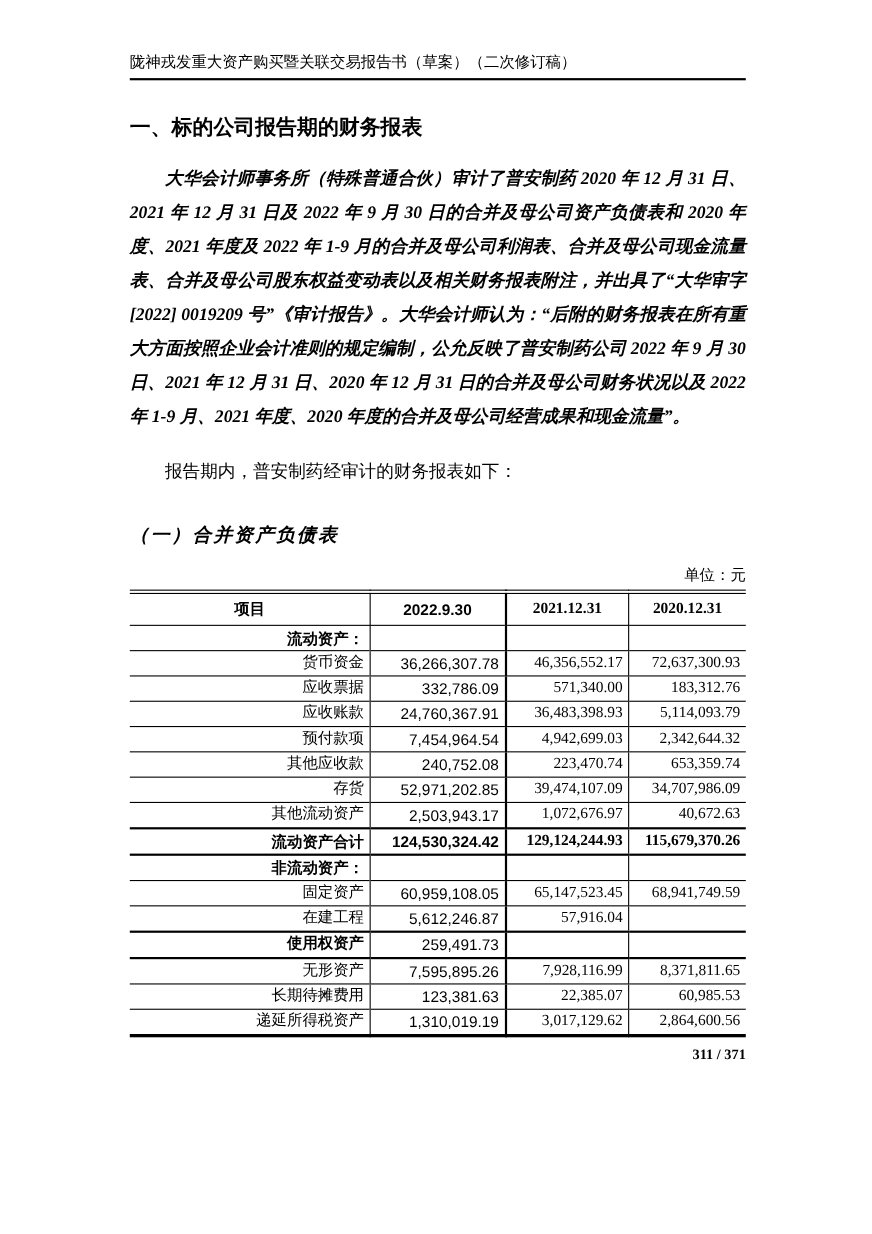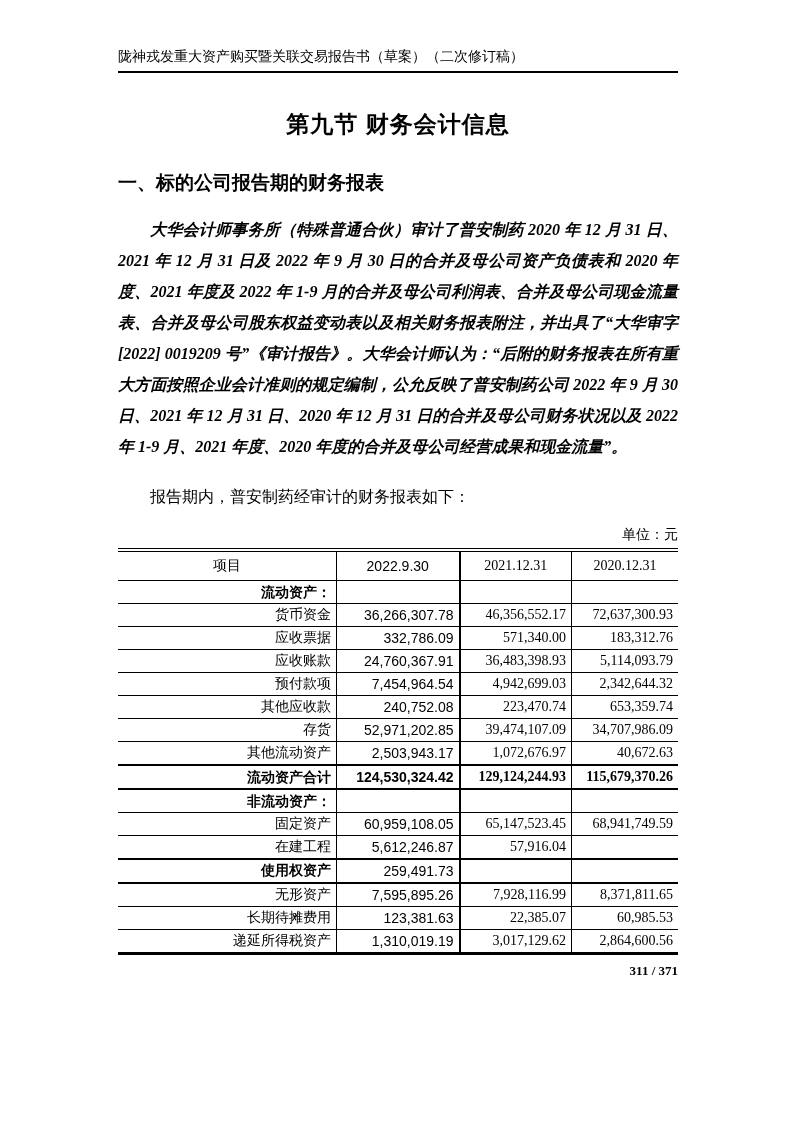--- a/index.html
+++ b/index.html
@@ -82,21 +82,21 @@
   table.balance-sheet {
     width: 100%;
     border-collapse: collapse;
     border-top: 4px double #000;
     border-bottom: 3px solid #000;
     font-size: 14px;
   }
   .balance-sheet th {
     border-bottom: 1px solid #000;
     padding: 5px 6px;
-    font-weight: normal;
+    font-weight: bold;
     text-align: center;
     height: 27px;
   }
   .balance-sheet th.col-item,
   .balance-sheet th.col-2022 {
     font-family: "Liberation Sans", "DejaVu Sans", sans-serif;
   }
   .balance-sheet td {
     border-top: 1px solid #000;
     padding: 2px 5px;
@@ -142,28 +142,28 @@
 </head>
 <body>
 
 <div class="page">
 
   <div class="running-head">
     <span class="left">陇神戎发</span>
     <span class="right">重大资产购买暨关联交易报告书（草案）（二次修订稿）</span>
   </div>
 
-  <h1 class="doc-title">第九节 财务会计信息</h1>
 
   <h2 class="section-heading">一、标的公司报告期的财务报表</h2>
 
   <p class="para-audit">大华会计师事务所（特殊普通合伙）审计了普安制药 2020 年 12 月 31 日、2021 年 12 月 31 日及 2022 年 9 月 30 日的合并及母公司资产负债表和 2020 年度、2021 年度及 2022 年 1-9 月的合并及母公司利润表、合并及母公司现金流量表、合并及母公司股东权益变动表以及相关财务报表附注，并出具了“大华审字[2022] 0019209 号”《审计报告》。大华会计师认为：“后附的财务报表在所有重大方面按照企业会计准则的规定编制，公允反映了普安制药公司 2022 年 9 月 30 日、2021 年 12 月 31 日、2020 年 12 月 31 日的合并及母公司财务状况以及 2022 年 1-9 月、2021 年度、2020 年度的合并及母公司经营成果和现金流量”。</p>
 
   <p class="para-intro">报告期内，普安制药经审计的财务报表如下：</p>
 
+  <h3 class="subsection-heading">（一）合并资产负债表</h3>
 
   <div class="unit-label">单位：元</div>
 
   <table class="balance-sheet">
     <thead>
       <tr>
         <th class="col-item" style="width:39%">项目</th>
         <th class="col-2022" style="width:22%">2022.9.30</th>
         <th class="col-2021" style="width:20%">2021.12.31</th>
         <th class="col-2020" style="width:19%">2020.12.31</th>

